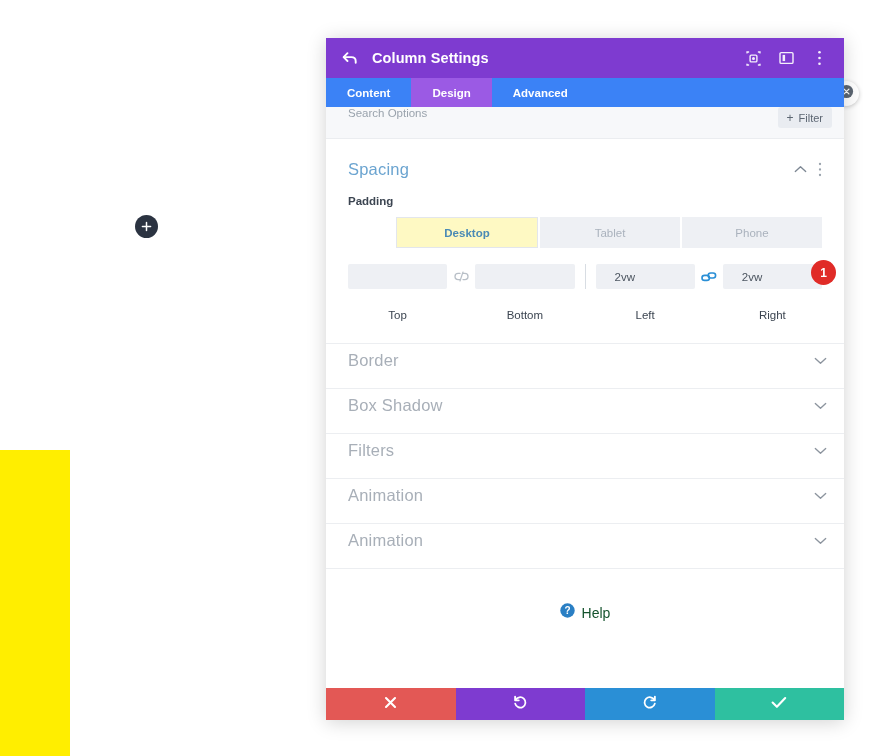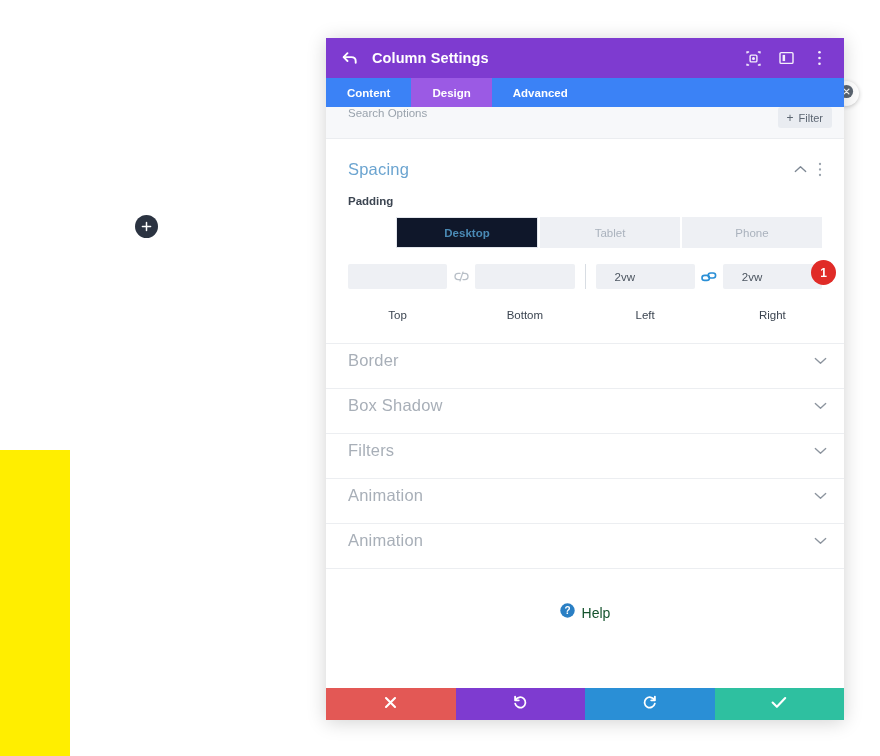--- a/index.html
+++ b/index.html
@@ -197,21 +197,21 @@
     height: 31px;
     background: #eef0f4;
     display: flex;
     align-items: center;
     justify-content: center;
     font-size: 11.5px;
     color: #aab2bd;
     cursor: pointer;
   }
   .device-tab.active {
-    background: #0f172a;
+    background: #fef9c3;
     border: 1px solid #e3e6ec;
     color: #4a8ab5;
     font-weight: bold;
     margin-left: 48px;
   }
 
   
   .pad-row {
     display: flex;
     align-items: flex-start;

